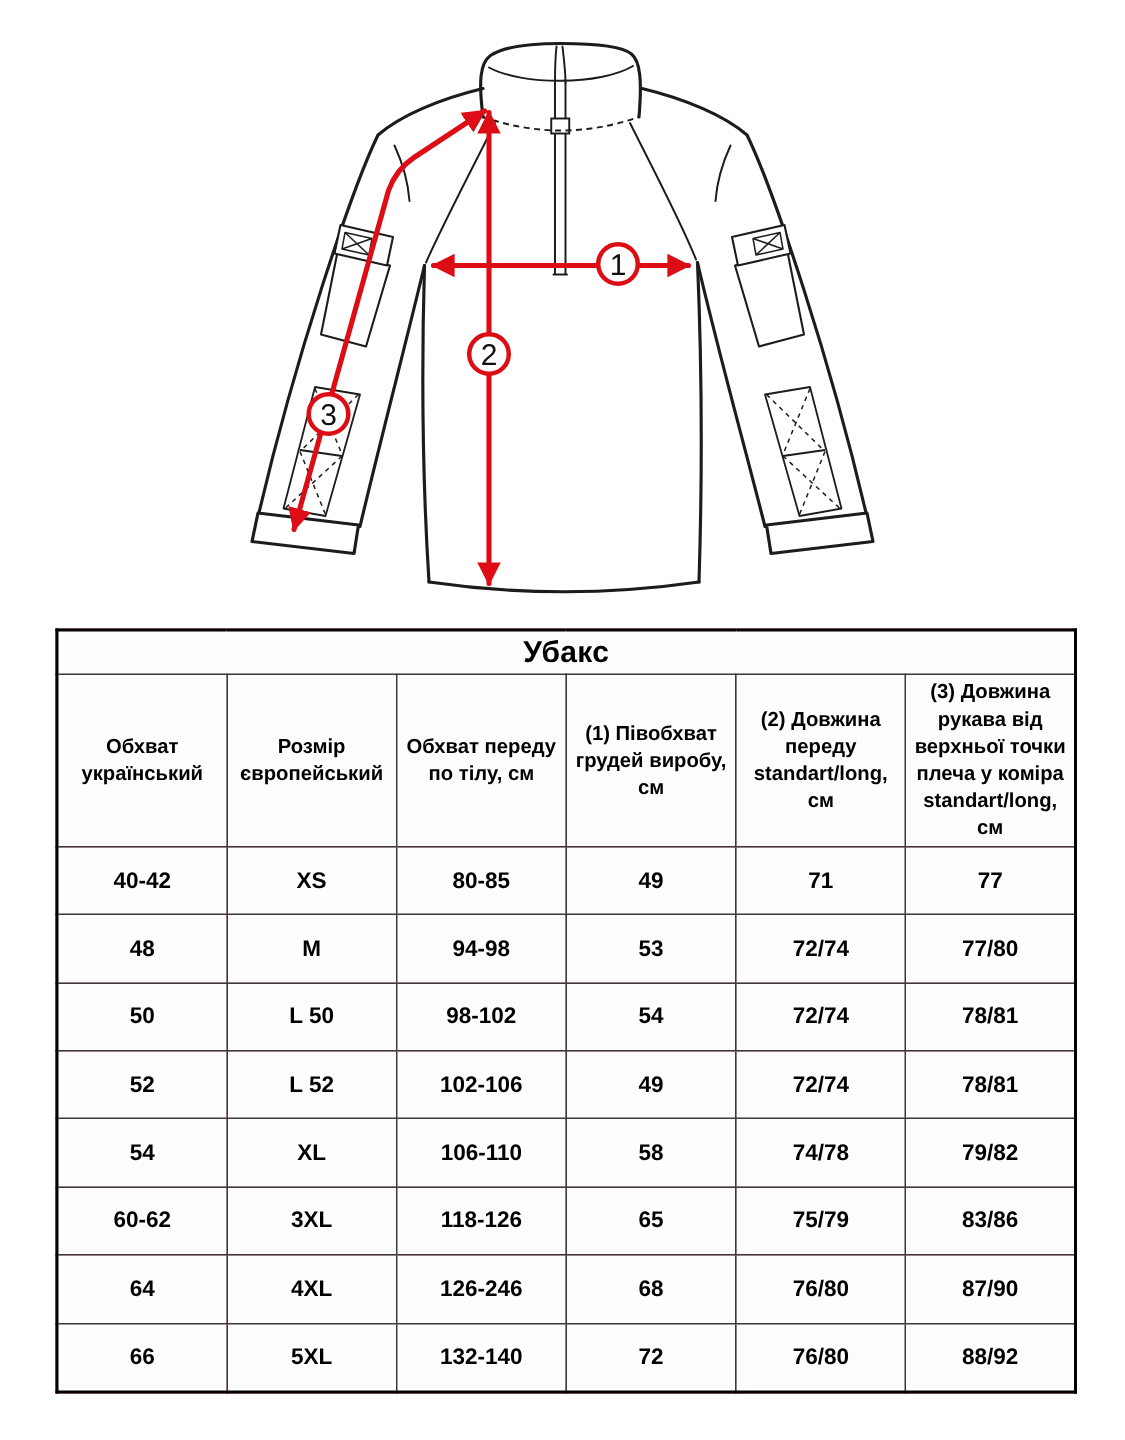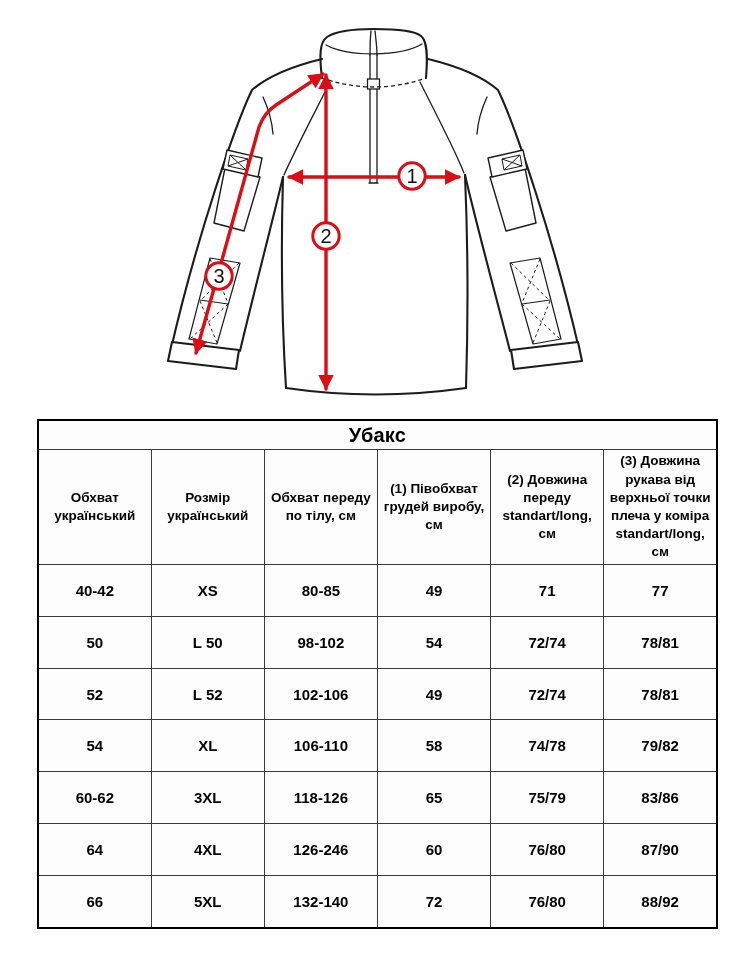--- a/index.html
+++ b/index.html
@@ -100,35 +100,43 @@
 </svg>
 </div>
 
 <table class="size-table">
   <thead>
     <tr>
       <th class="title-cell" colspan="6">Убакс</th>
     </tr>
     <tr id="header-row">
         <th class="col-header">Обхват український</th>
-        <th class="col-header">Розмір український</th>
+        <th class="col-header">Розмір європейський</th>
         <th class="col-header">Обхват переду по тілу, см</th>
         <th class="col-header">(1) Півобхват грудей виробу, см</th>
         <th class="col-header">(2) Довжина переду standart/long, см</th>
         <th class="col-header">(3) Довжина рукава від верхньої точки плеча у коміра standart/long, см</th>
       </tr>
   </thead>
   <tbody id="table-body">
       <tr>
         <td>40-42</td>
         <td>XS</td>
         <td>80-85</td>
         <td>49</td>
         <td>71</td>
         <td>77</td>
+      </tr>
+      <tr>
+        <td>48</td>
+        <td>M</td>
+        <td>94-98</td>
+        <td>53</td>
+        <td>72/74</td>
+        <td>77/80</td>
       </tr>
       <tr>
         <td>50</td>
         <td>L 50</td>
         <td>98-102</td>
         <td>54</td>
         <td>72/74</td>
         <td>78/81</td>
       </tr>
       <tr>
@@ -152,21 +160,21 @@
         <td>3XL</td>
         <td>118-126</td>
         <td>65</td>
         <td>75/79</td>
         <td>83/86</td>
       </tr>
       <tr>
         <td>64</td>
         <td>4XL</td>
         <td>126-246</td>
-        <td>60</td>
+        <td>68</td>
         <td>76/80</td>
         <td>87/90</td>
       </tr>
       <tr>
         <td>66</td>
         <td>5XL</td>
         <td>132-140</td>
         <td>72</td>
         <td>76/80</td>
         <td>88/92</td>

